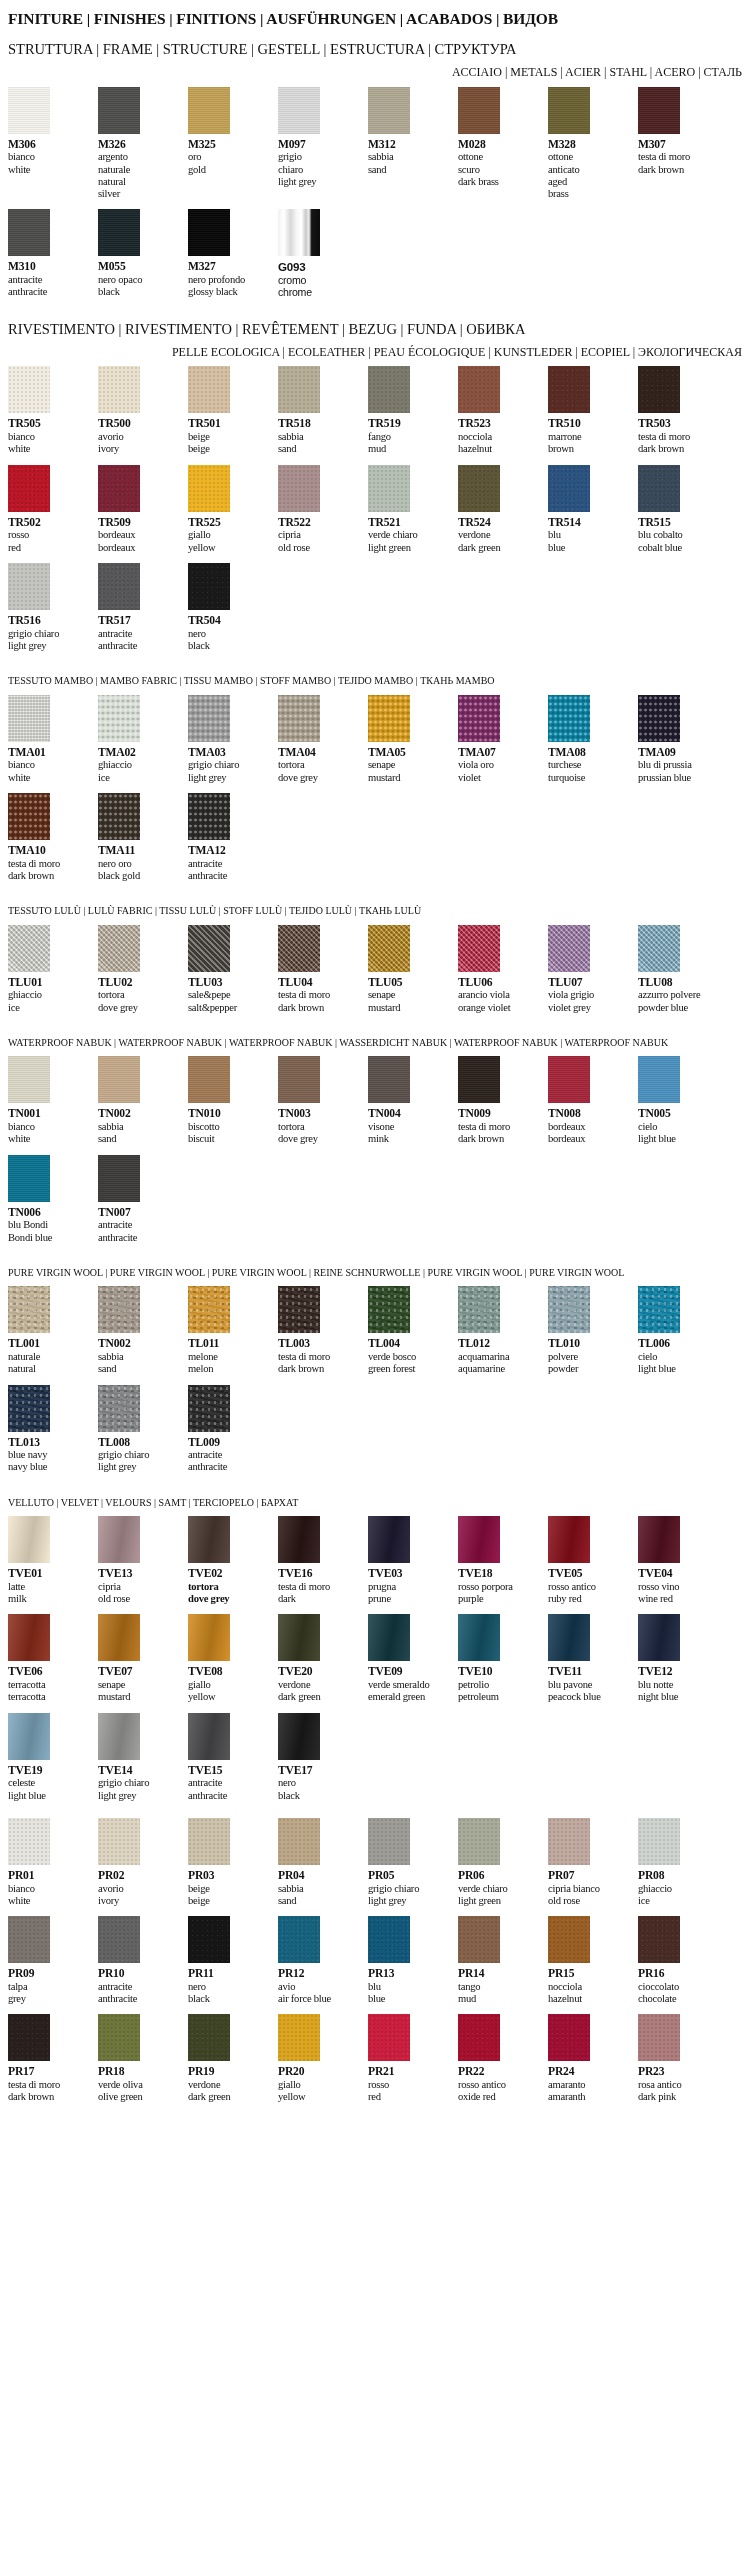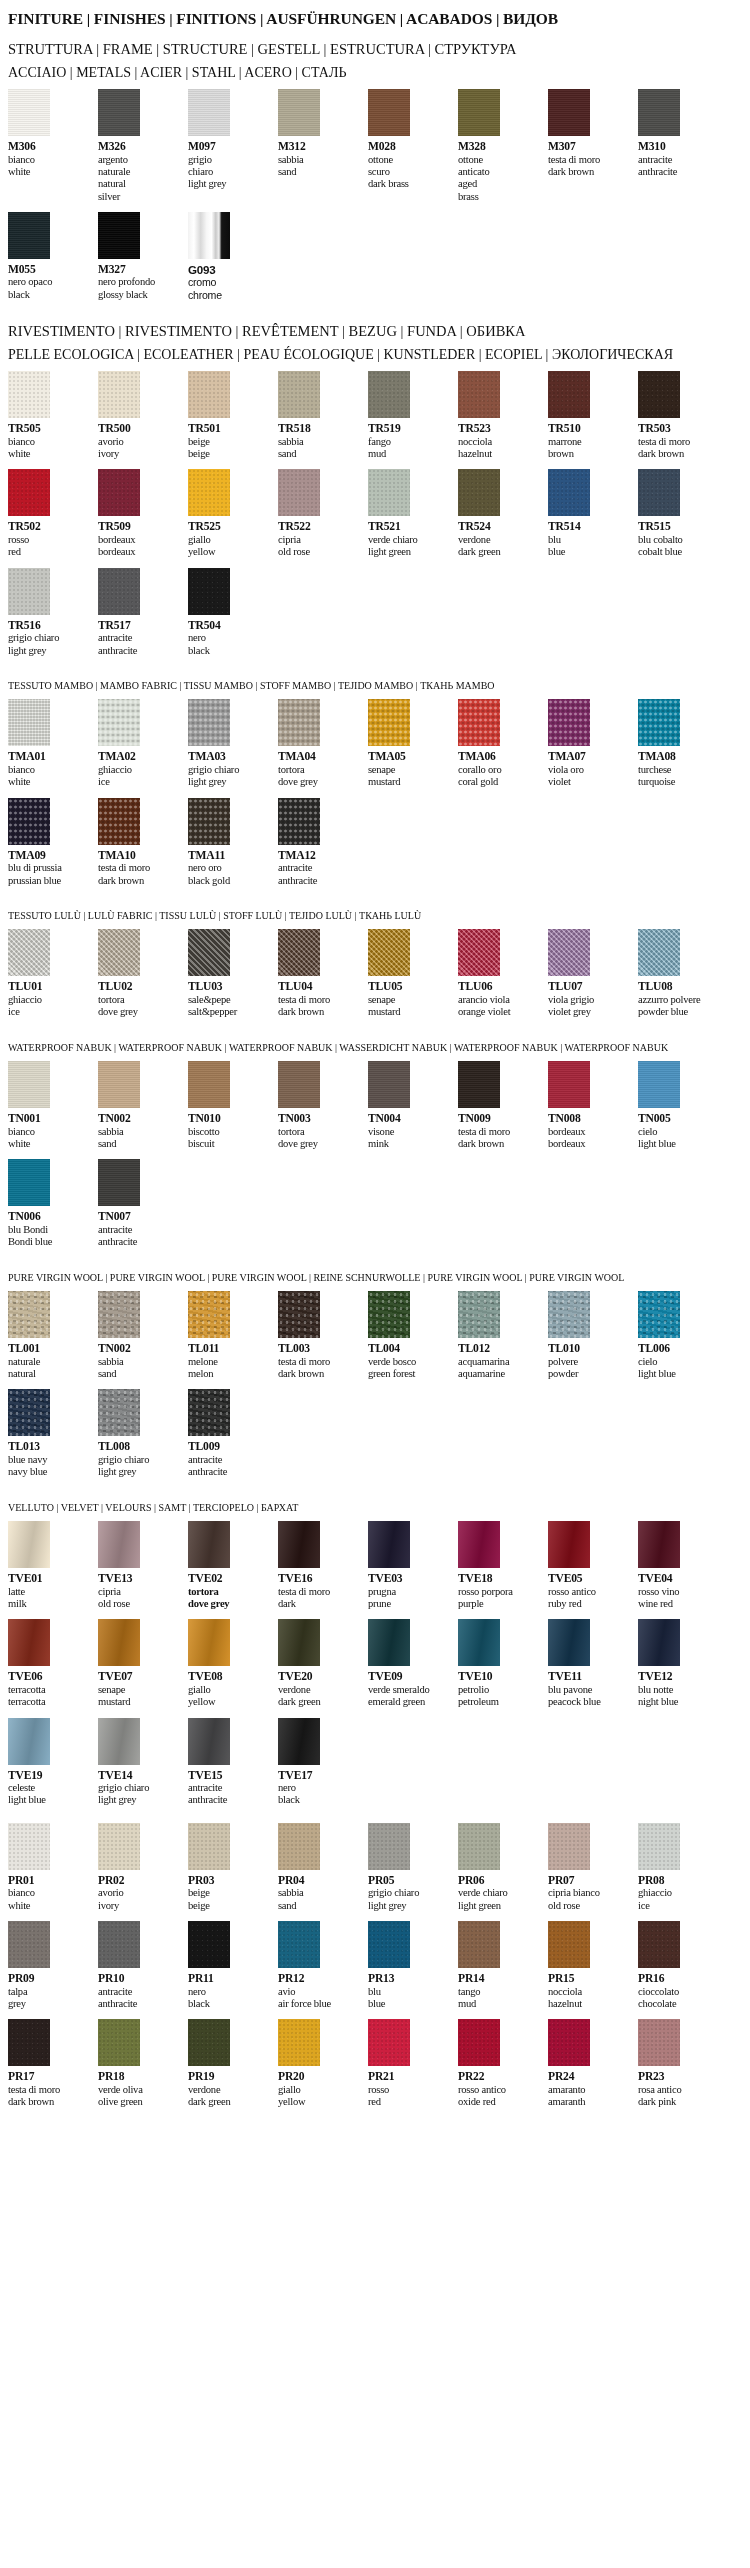--- a/index.html
+++ b/index.html
@@ -27,24 +27,25 @@
   }
 
   .group-line {
     font-size: 14.5px;
     line-height: 1.2;
     margin: 13px 0 0 0;
     white-space: nowrap;
   }
 
   .sub-line {
-    font-size: 14px;
+    font-size: 12px;
     line-height: 1.2;
     margin: 7px 0 0 0;
     white-space: nowrap;
+    text-align: right;
   }
 
   .sect-line {
     font-size: 10px;
     line-height: 1.25;
     margin: 14px 0 0 0;
   }
   .sect-line.wrap { white-space: normal; max-width: 735px; }
 
   
@@ -161,20 +162,26 @@
       </div>
       <div class="swatch-cell cell-pad">
         <span class="chip tex-grain" style="background: rgb(78, 78, 76);"></span>
         <div class="code">M326</div>
         <div class="name">argento</div>
         <div class="name">naturale</div>
         <div class="name">natural</div>
         <div class="name">silver</div>
       </div>
       <div class="swatch-cell cell-pad">
+        <span class="chip tex-grain" style="background: rgb(196, 162, 86);"></span>
+        <div class="code">M325</div>
+        <div class="name">oro</div>
+        <div class="name">gold</div>
+      </div>
+      <div class="swatch-cell cell-pad">
         <span class="chip tex-grain" style="background: rgb(220, 220, 220);"></span>
         <div class="code">M097</div>
         <div class="name">grigio</div>
         <div class="name">chiaro</div>
         <div class="name">light grey</div>
       </div>
       <div class="swatch-cell cell-pad">
         <span class="chip tex-grain" style="background: rgb(176, 170, 148);"></span>
         <div class="code">M312</div>
         <div class="name">sabbia</div>
@@ -372,26 +379,20 @@
         <div class="name">tortora</div>
         <div class="name">dove grey</div>
       </div>
       <div class="swatch-cell cell-pad">
         <span class="chip tex-dot" style="background: rgb(212, 154, 24);"></span>
         <div class="code">TMA05</div>
         <div class="name">senape</div>
         <div class="name">mustard</div>
       </div>
       <div class="swatch-cell cell-pad">
-        <span class="chip tex-dot" style="background: rgb(204, 58, 51);"></span>
-        <div class="code">TMA06</div>
-        <div class="name">corallo oro</div>
-        <div class="name">coral gold</div>
-      </div>
-      <div class="swatch-cell cell-pad">
         <span class="chip tex-dot" style="background: rgb(122, 43, 99);"></span>
         <div class="code">TMA07</div>
         <div class="name">viola oro</div>
         <div class="name">violet</div>
       </div>
       <div class="swatch-cell cell-pad">
         <span class="chip tex-dot" style="background: rgb(10, 129, 160);"></span>
         <div class="code">TMA08</div>
         <div class="name">turchese</div>
         <div class="name">turquoise</div>

